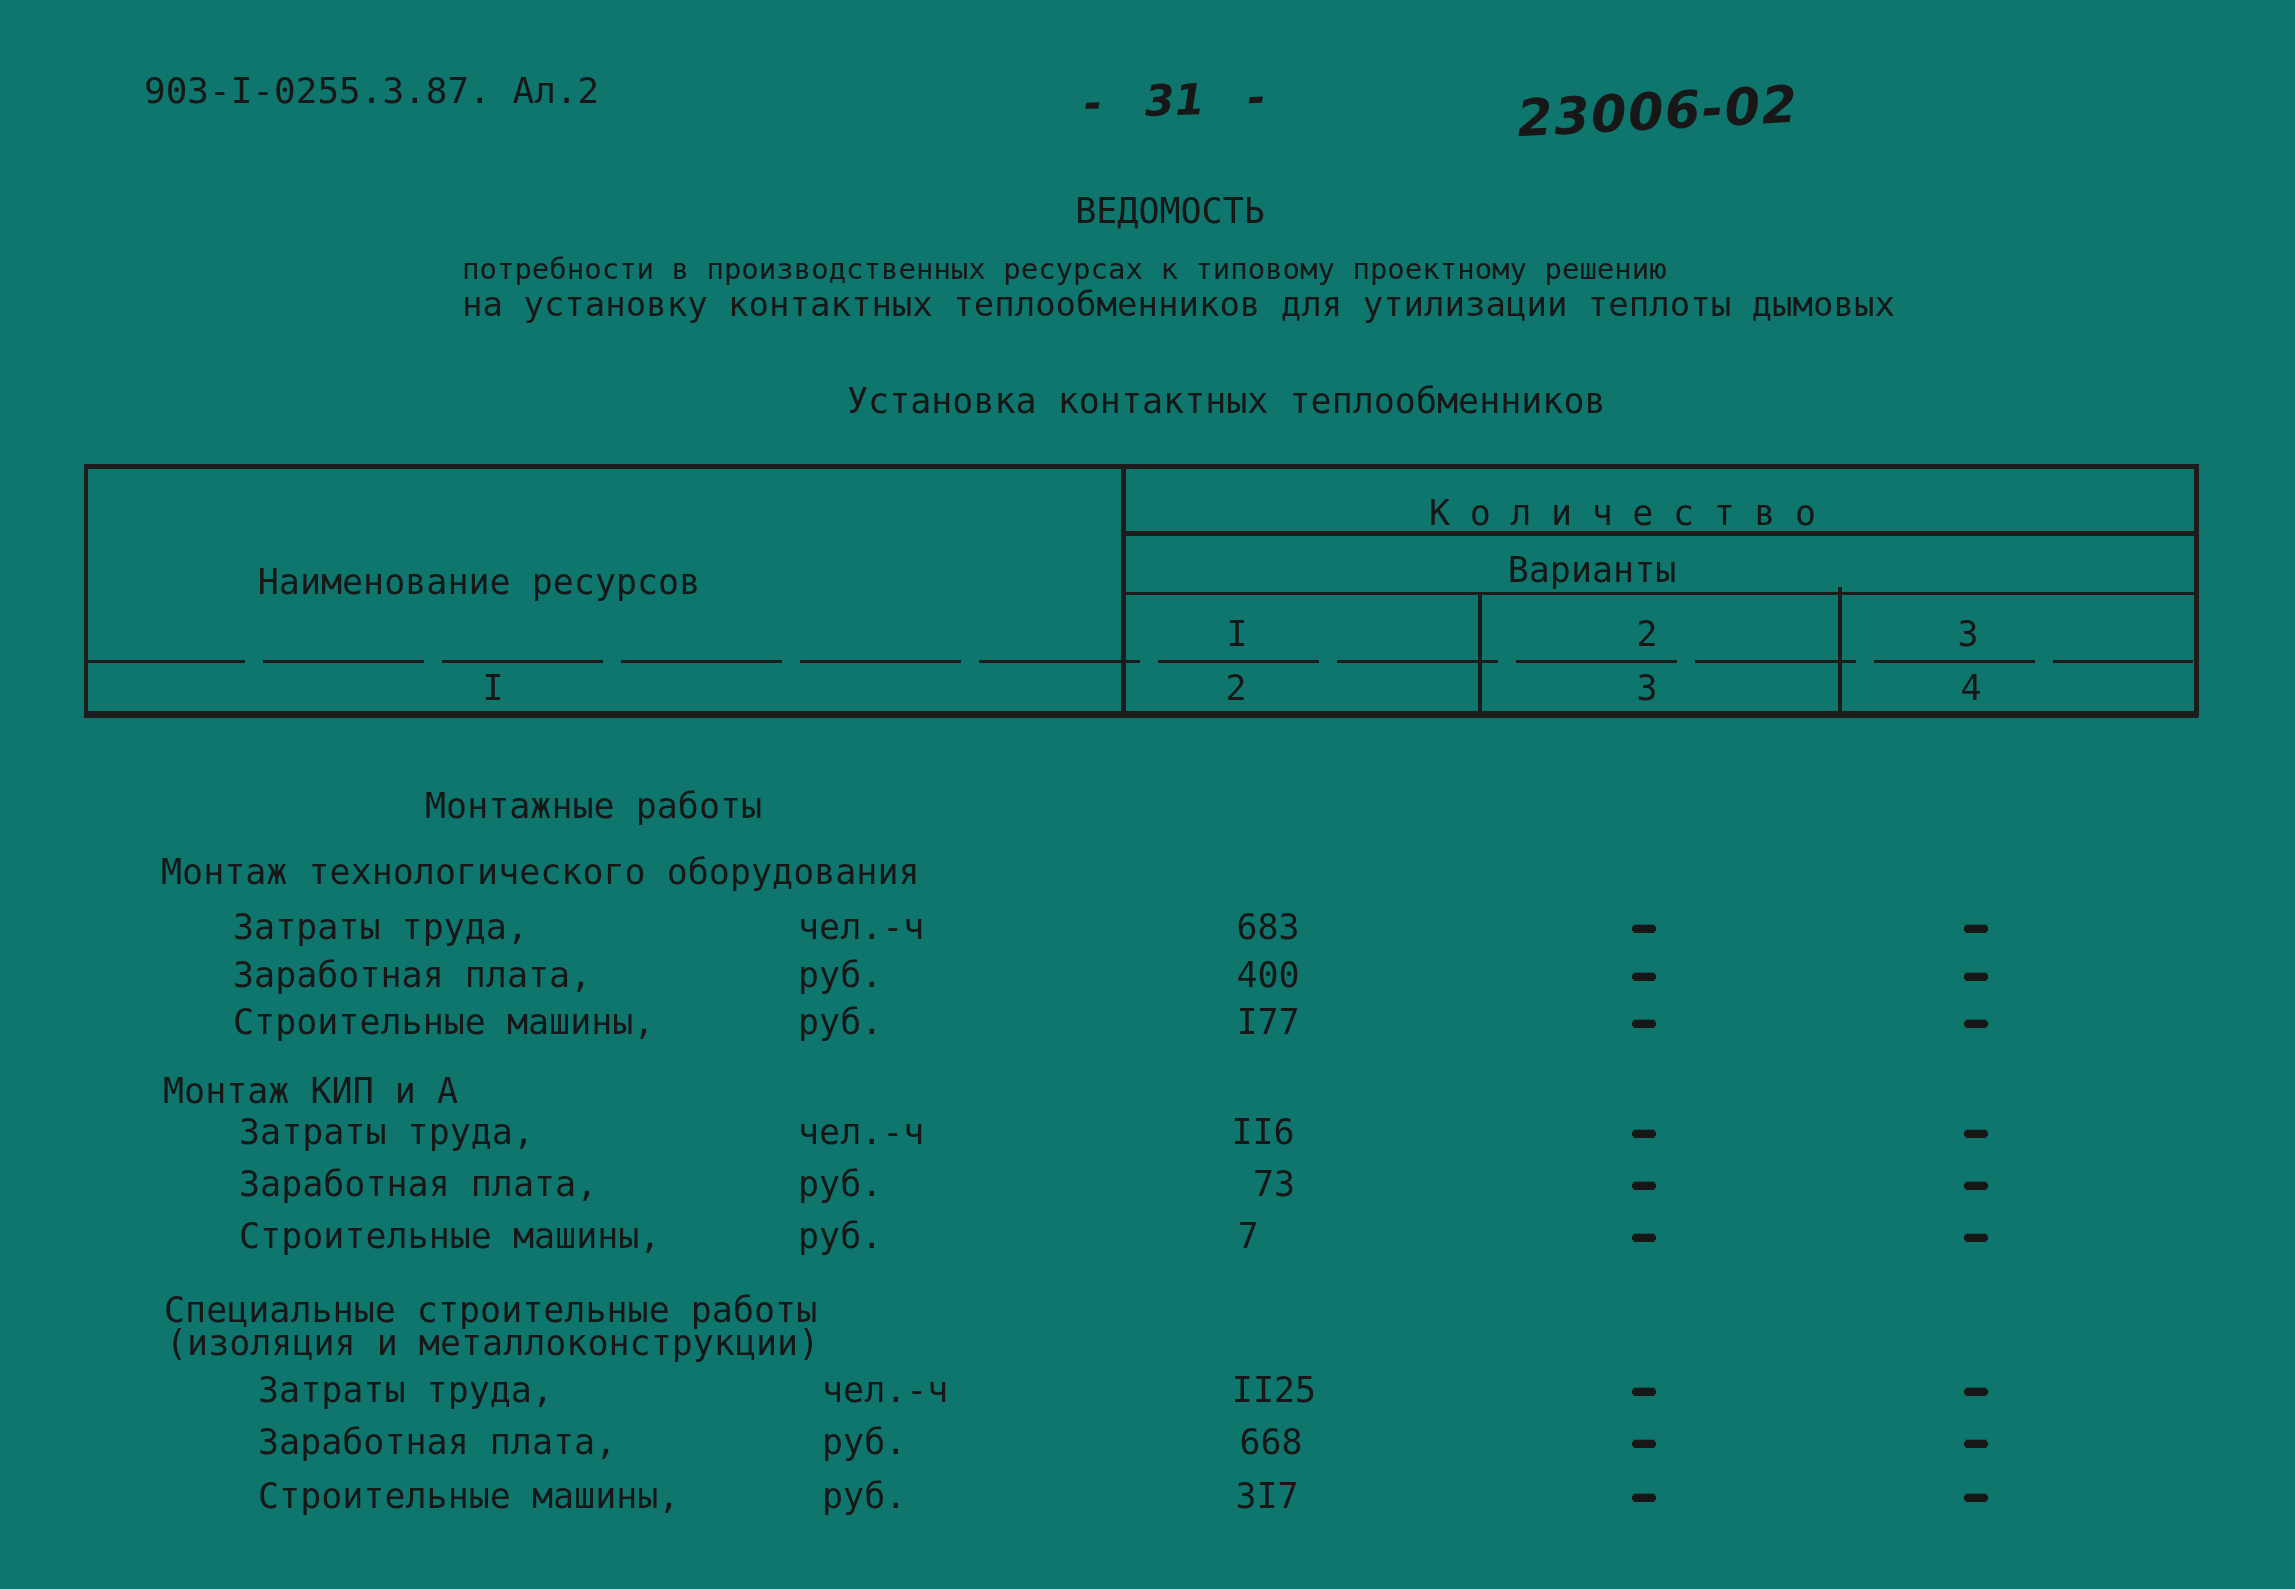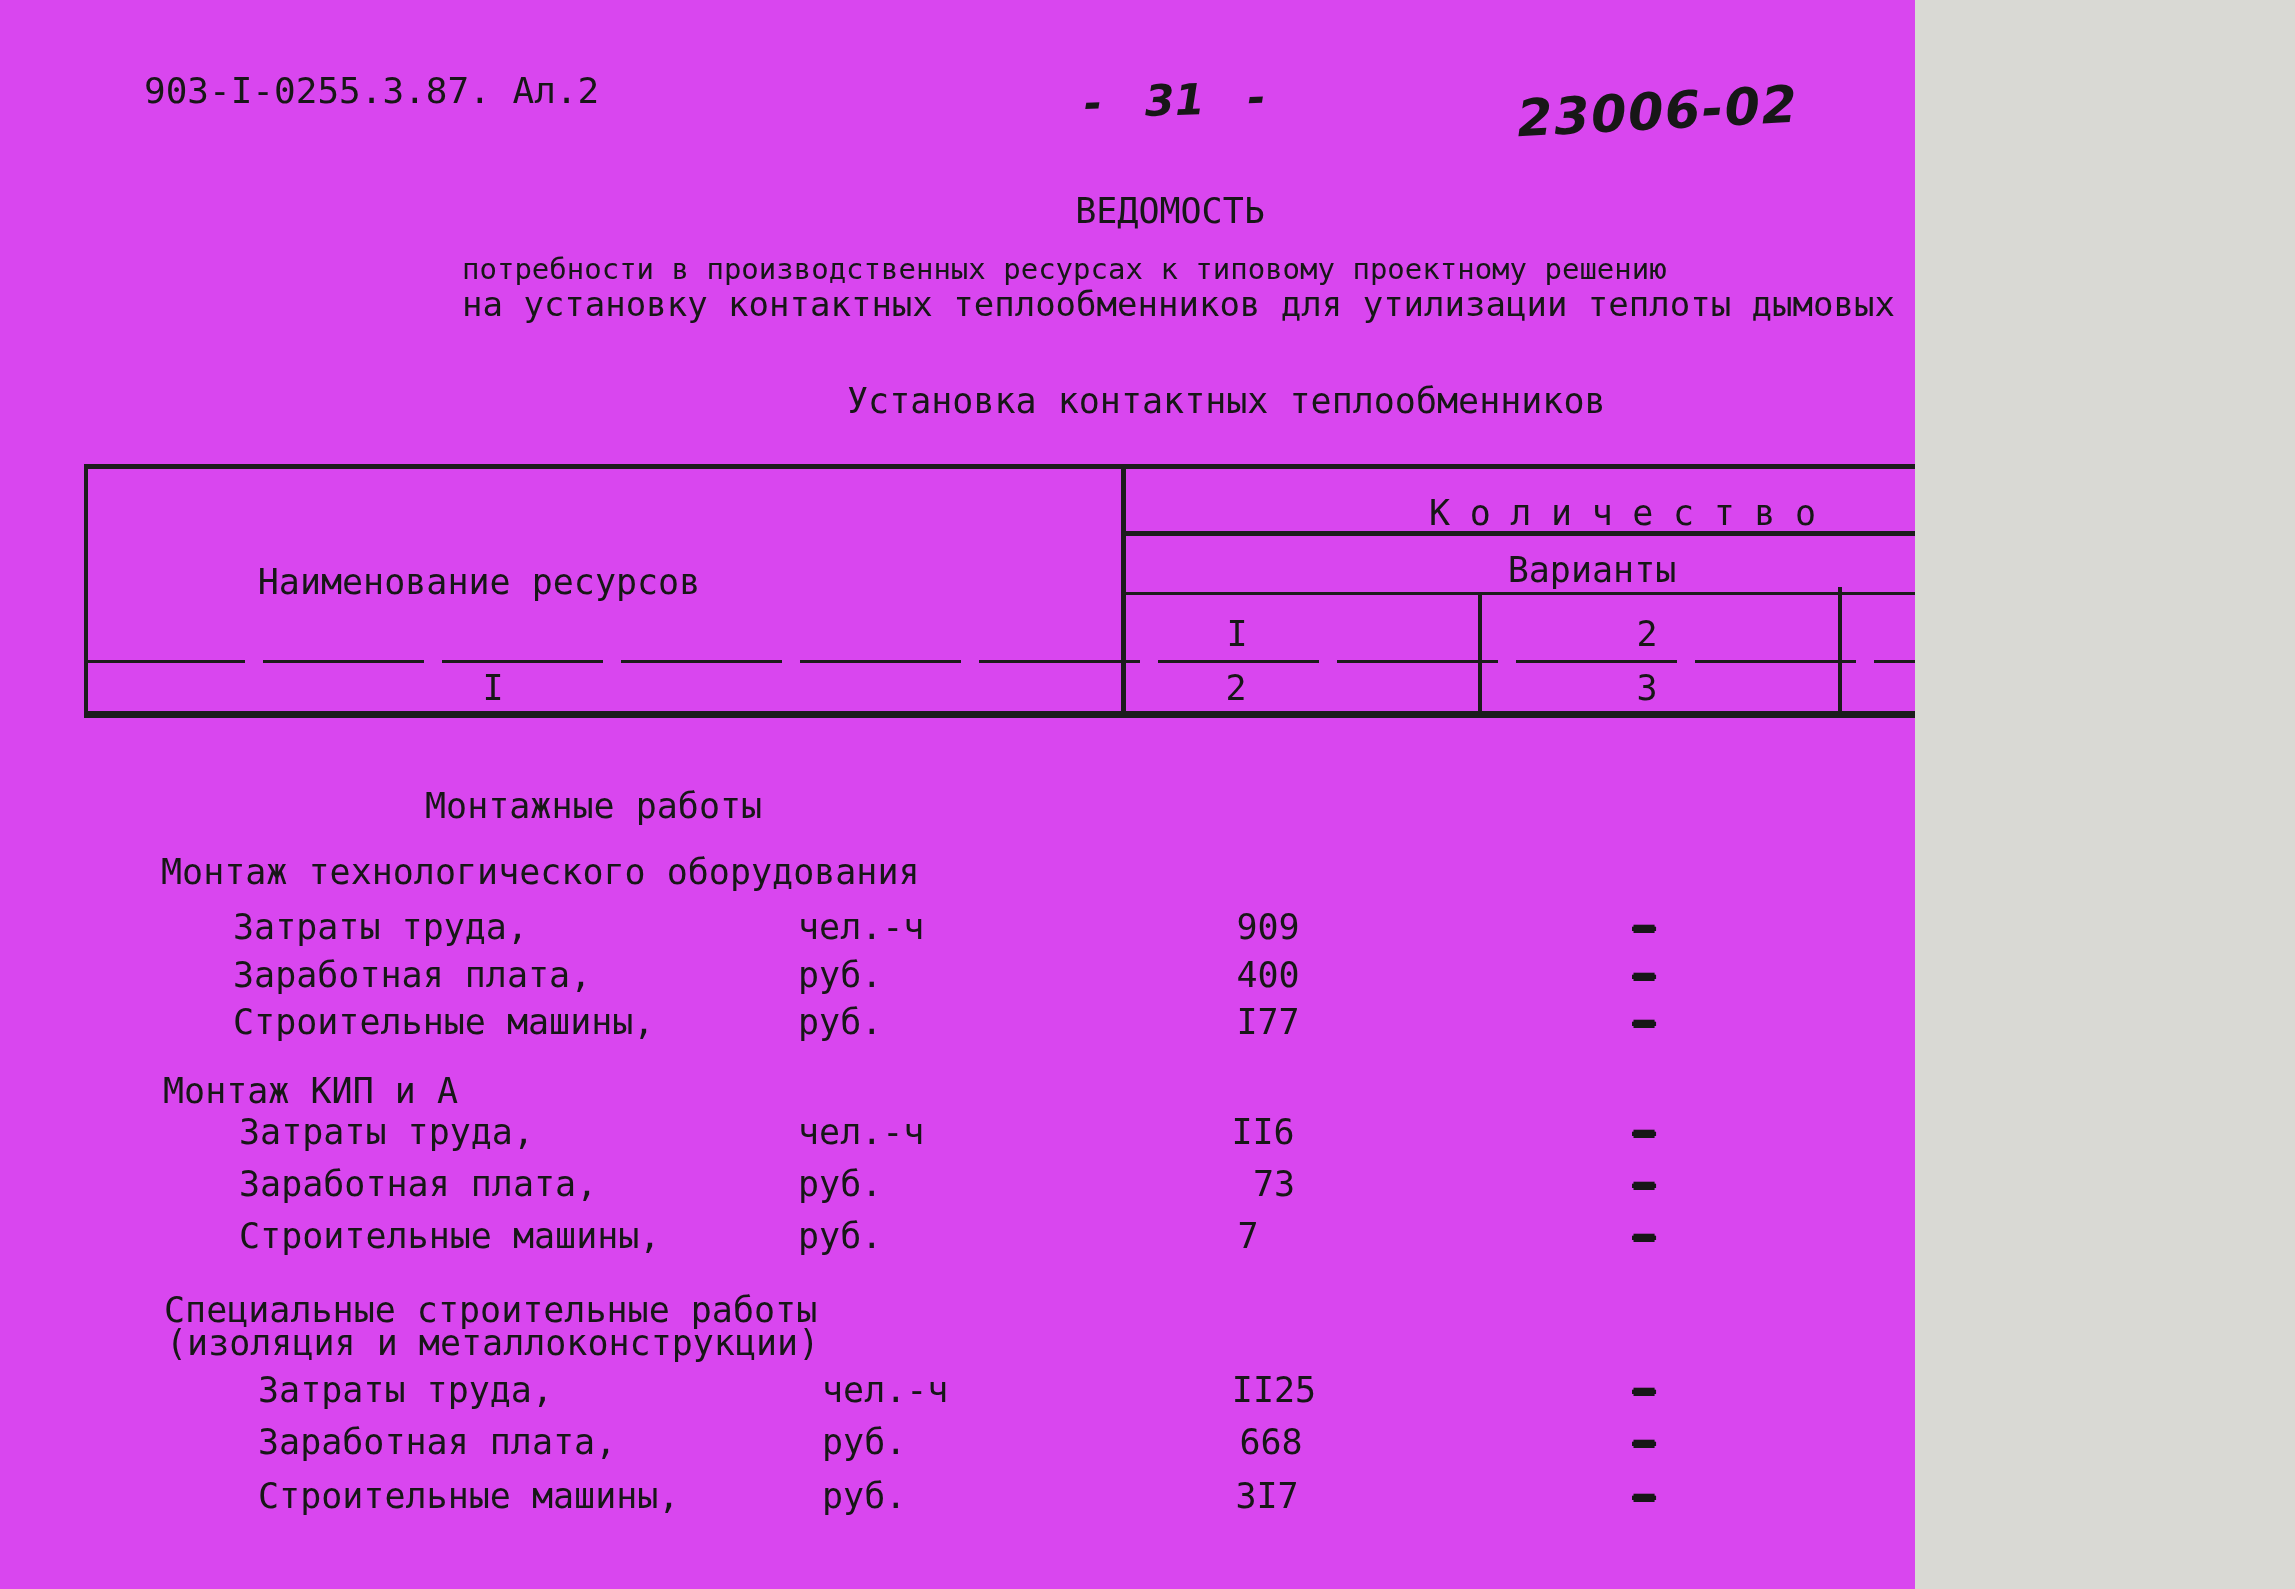--- a/index.html
+++ b/index.html
@@ -1,18 +1,18 @@
 <!DOCTYPE html>
 <html style="font-size:12px"><head>
 <meta charset="utf-8">
 <style>
   html,body { margin:0; padding:0; background:#d9d9d4; }
   .page {
-    position:relative; width:1915px; height:1590px;
-    background:#d946ef; overflow:hidden;
+    position:relative; width:2295px; height:1590px;
+    background:#0f766e; overflow:hidden;
     font-family:"DejaVu Sans Mono","Liberation Mono",monospace;
     color:#171717;
   }
   .t { position:absolute; white-space:nowrap; font-size:35px; line-height:37px; }
   .ctr { transform:translateX(-50%); }
   .hand { font-family:"DejaVu Sans","Liberation Sans",sans-serif; font-style:italic; font-weight:700; }
   .ls { letter-spacing:0.56em; }
   .line { position:absolute; background:#1c1c1c; }
   .dashedline {
     position:absolute; height:3px;
@@ -58,21 +58,21 @@
   <div class="t ctr" style="left:1236px; top:670px;">2</div>
   <div class="t ctr" style="left:1647px; top:670px;">3</div>
   <div class="t ctr" style="left:1971px; top:670px;">4</div>
 
   <div class="t" style="left:425px; top:788px;">Монтажные работы</div>
 
   <div class="t" style="left:161px; top:854px;">Монтаж технологического оборудования</div>
 
   <div class="t" style="left:233px; top:909px;">Затраты труда,</div>
   <div class="t" style="left:798px; top:909px;">чел.-ч</div>
-  <div class="t ctr" style="left:1268px; top:909px;">909</div>
+  <div class="t ctr" style="left:1268px; top:909px;">683</div>
   <div class="t ctr dash" style="left:1644px; top:909px;">—</div>
   <div class="t ctr dash" style="left:1976px; top:909px;">—</div>
 
   <div class="t" style="left:233px; top:957px;">Заработная плата,</div>
   <div class="t" style="left:798px; top:957px;">руб.</div>
   <div class="t ctr" style="left:1268px; top:957px;">400</div>
   <div class="t ctr dash" style="left:1644px; top:957px;">—</div>
   <div class="t ctr dash" style="left:1976px; top:957px;">—</div>
 
   <div class="t" style="left:233px; top:1004px;">Строительные машины,</div>

